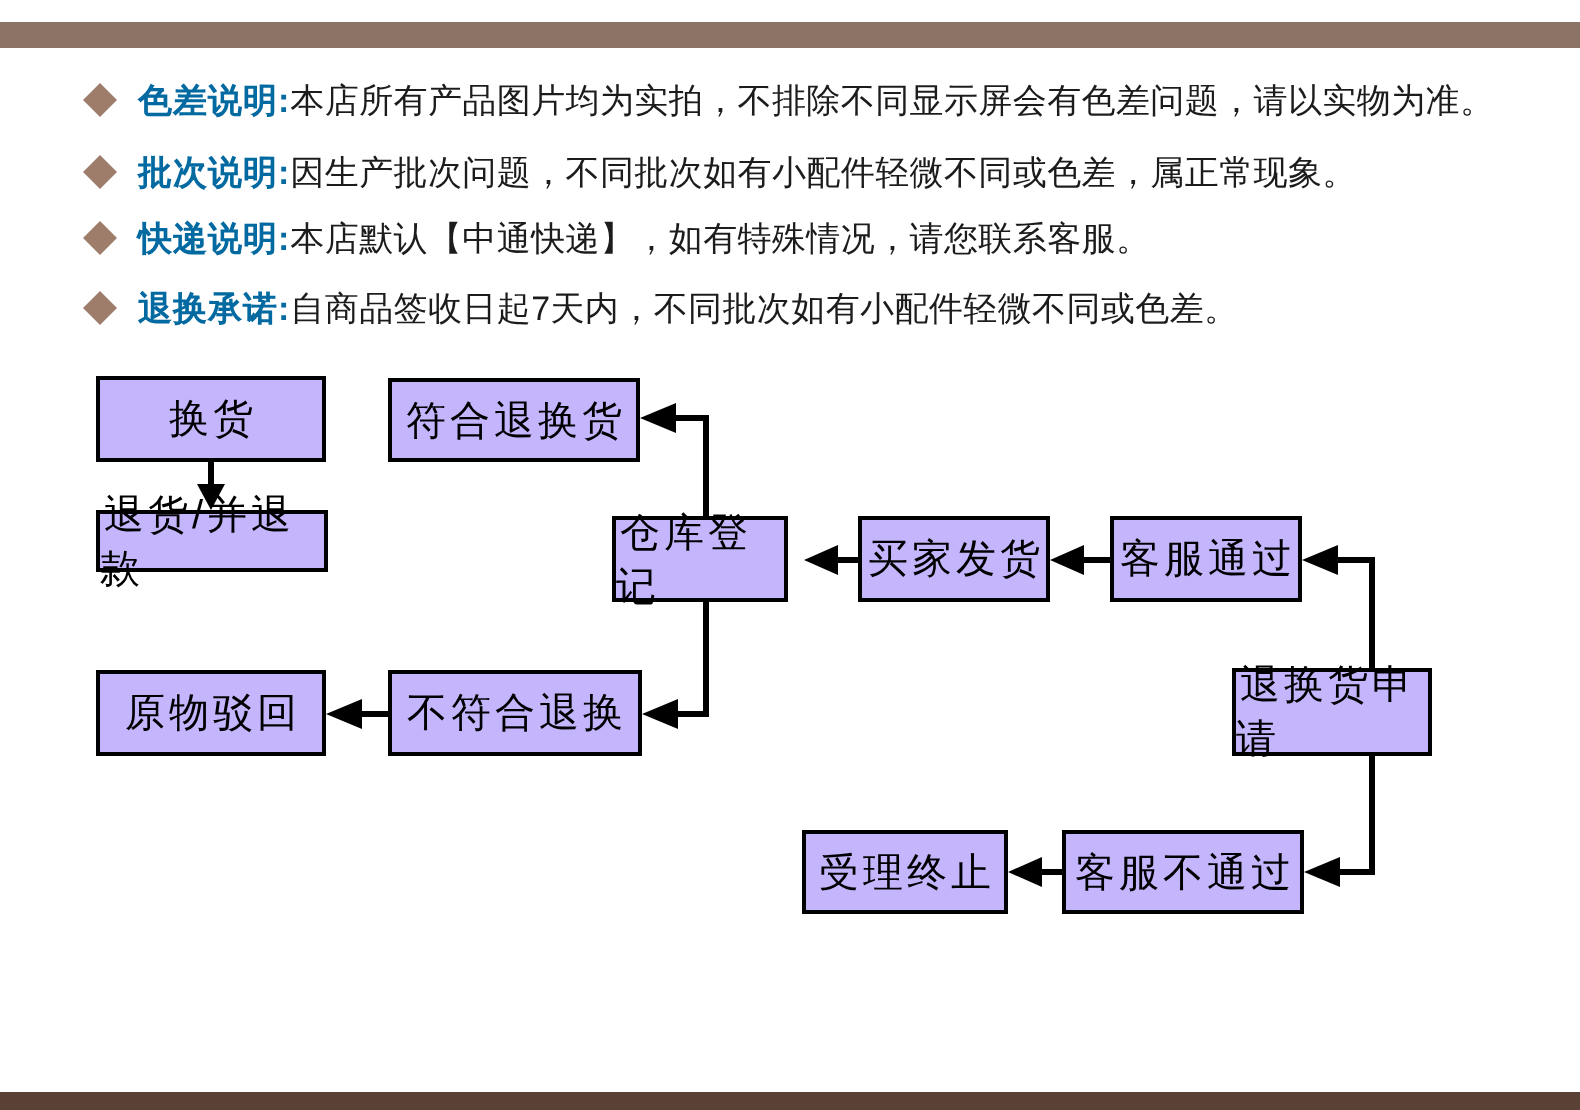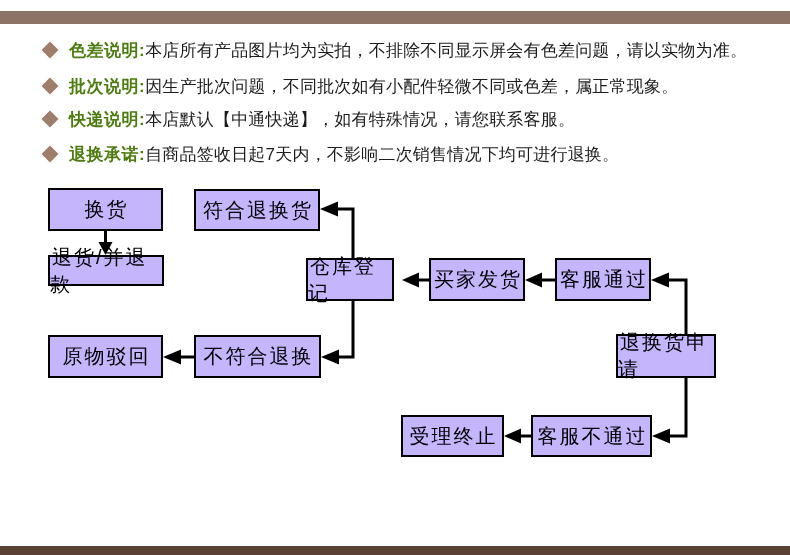--- a/index.html
+++ b/index.html
@@ -24,21 +24,21 @@
     height:22px;white-space:nowrap;
   }
   .n1{top:39px;} .n2{top:75px;} .n3{top:108px;} .n4{top:143px;}
   .diamond{
     width:12px;height:12px;flex:0 0 auto;
     background:#9e7d6b;
     transform:rotate(45deg);
     margin:0 13px 0 3px;
   }
   .notice-label{
-    font-weight:700;font-size:17px;color:#4d7c0f;letter-spacing:0.5px;
+    font-weight:700;font-size:17px;color:#0369a1;letter-spacing:0.5px;
   }
   .notice-body{
     font-size:17px;color:#1c1c1c;letter-spacing:0.2px;
   }
   
   .flow-box{
     position:absolute;box-sizing:border-box;
     border:2px solid #000000;background:#c4b5fd;
     display:flex;align-items:center;justify-content:center;
     font-size:20px;color:#000000;letter-spacing:2px;
@@ -83,21 +83,21 @@
 
   <div class="notice n2">
     <span class="diamond"></span>
     <span class="notice-label">批次说明:</span>
       <span class="notice-body"> 因生产批次问题，不同批次如有小配件轻微不同或色差，属正常现象。</span>
   </div>
 
   <div class="notice n4">
     <span class="diamond"></span>
     <span class="notice-label">退换承诺:</span>
-      <span class="notice-body">自商品签收日起7天内，不影响二次销售情况下均可进行退换。</span>
+      <span class="notice-body">自商品签收日起7天内，不同批次如有小配件轻微不同或色差。</span>
   </div>
 
   <div>
 
     <svg class="connectors" viewBox="0 0 790 555" xmlns="http://www.w3.org/2000/svg">
       <g>
         <path d="M105.5,231 V243"></path>
           <polygon points="98.5,242 112.5,242 105.5,255"></polygon>
       </g>
       <g>

